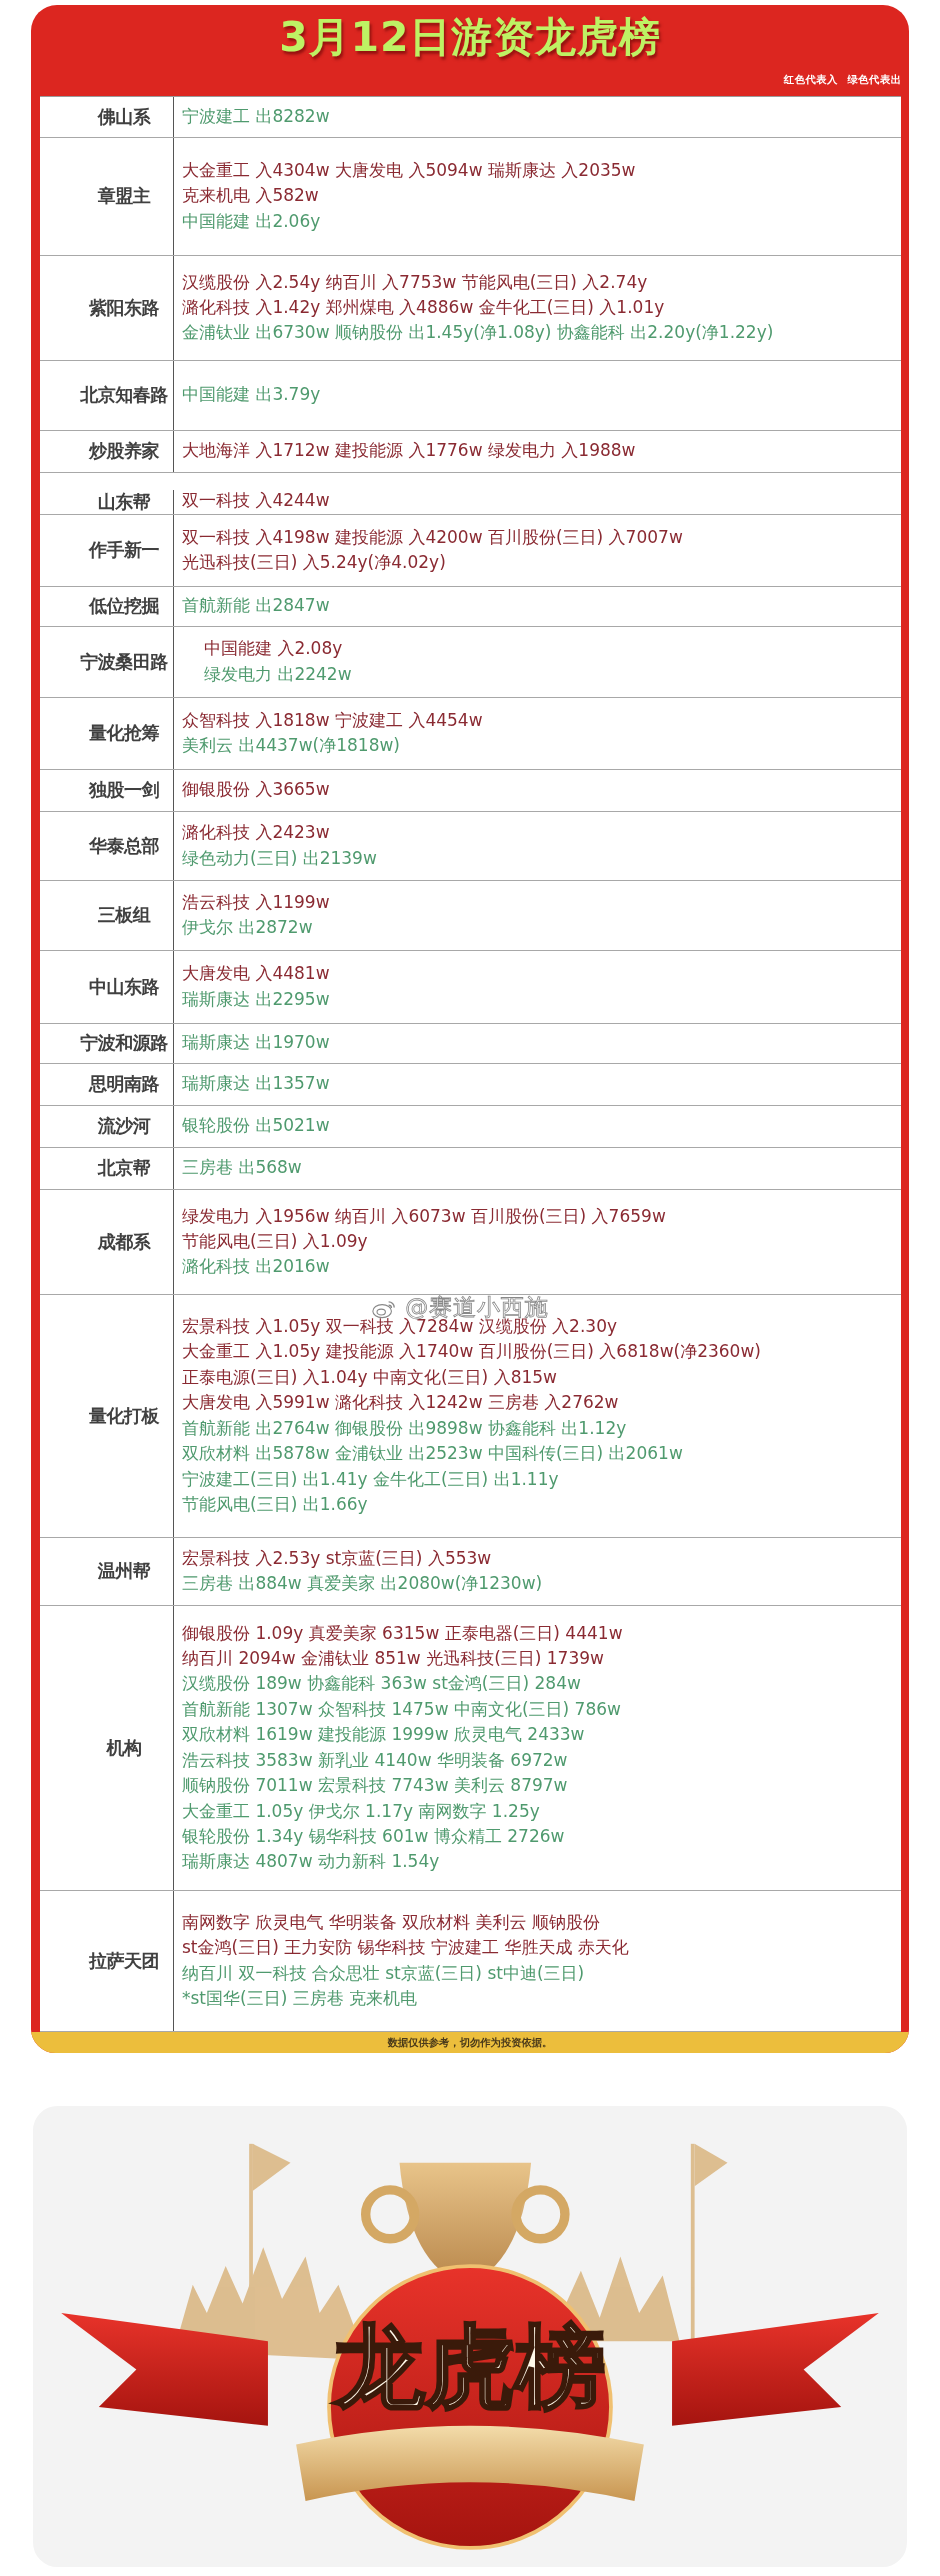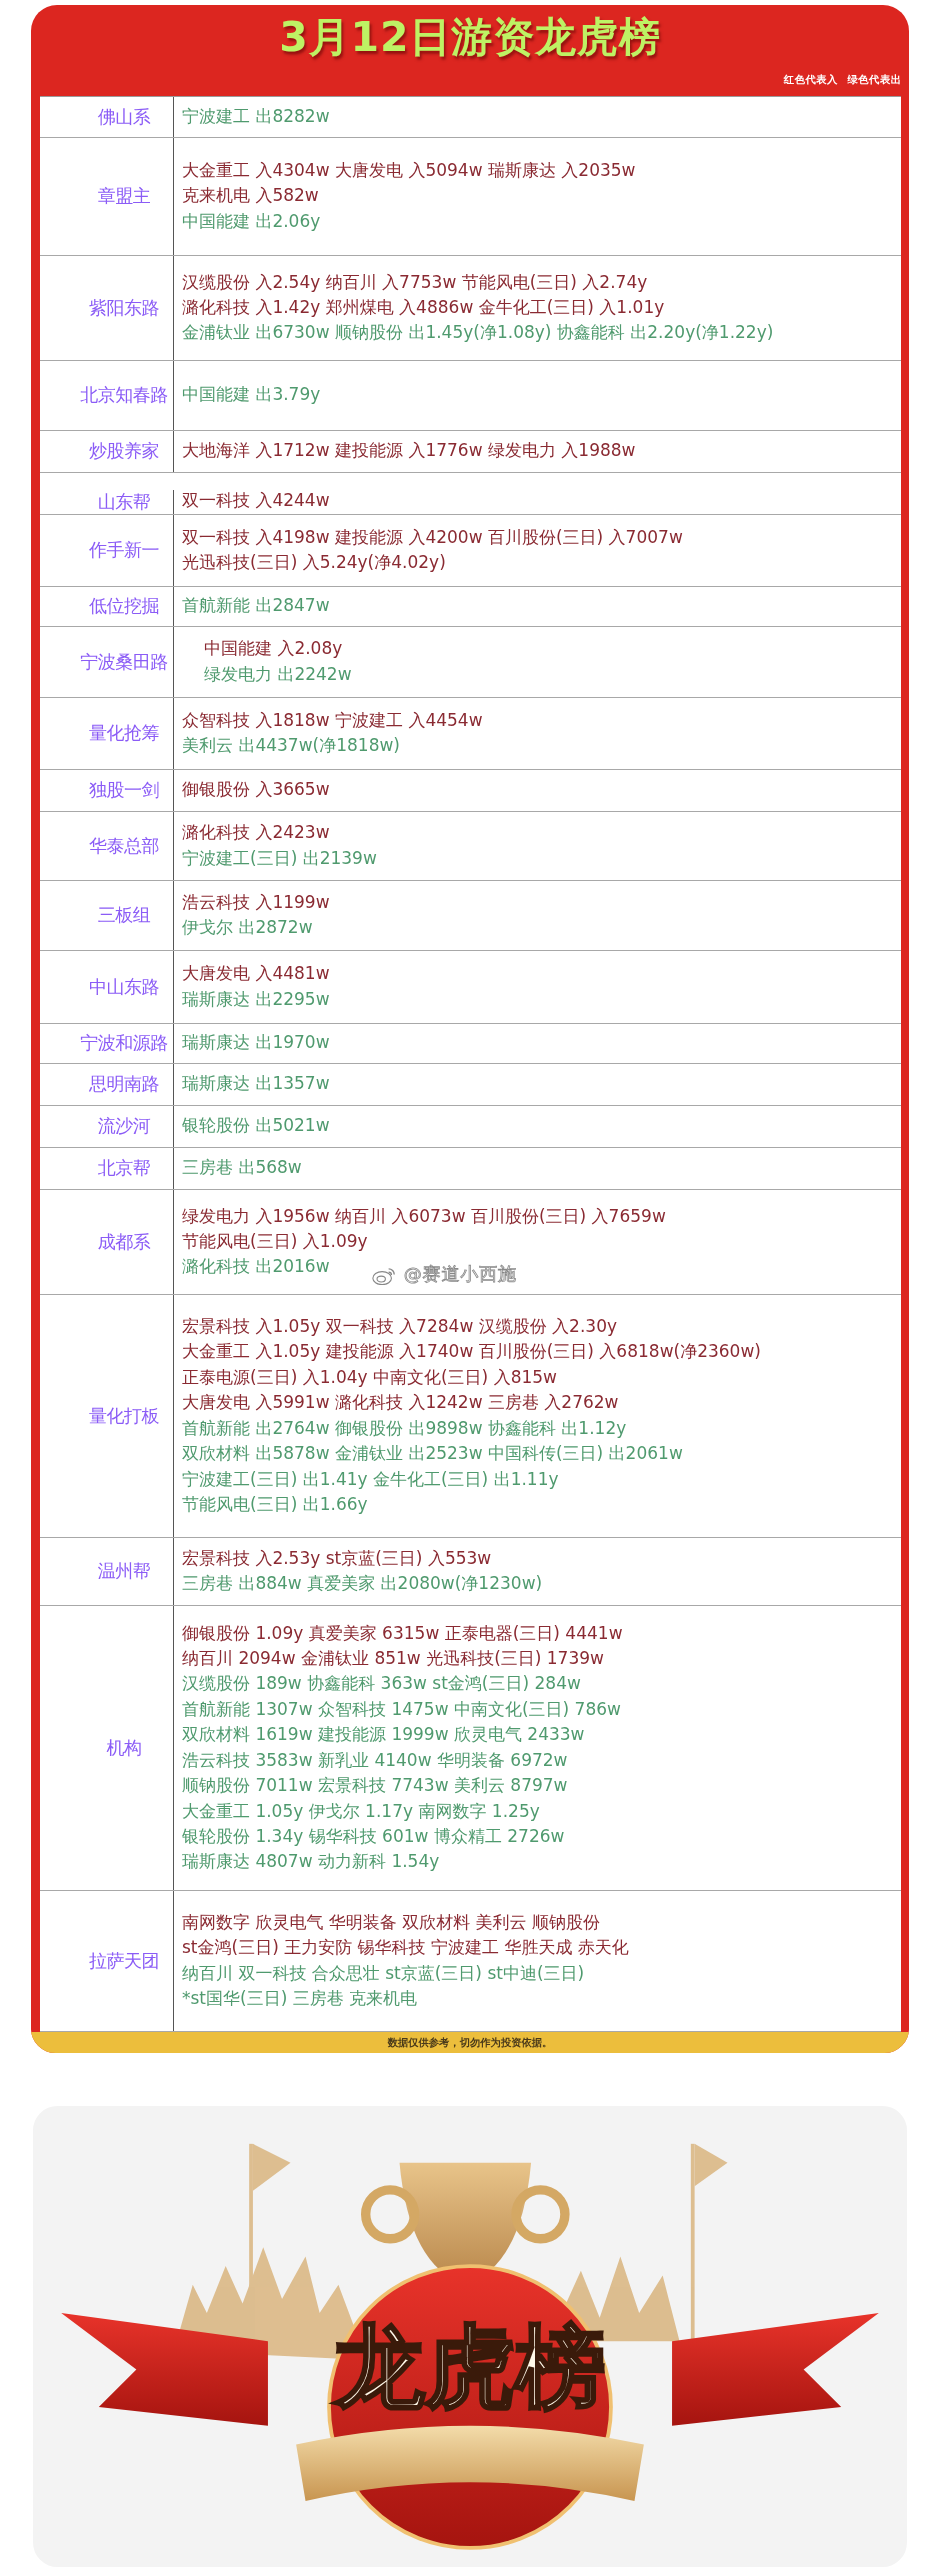--- a/index.html
+++ b/index.html
@@ -21,37 +21,37 @@
     color: #ffffff; letter-spacing: 0.5px;
   }
   .legend span + span { margin-left: 5.6px; }
   .table {
     position: absolute; left: 8.5px; top: 91px; width: 861px; background: #ffffff;
     border-top: 0.9px solid #9a9a9a;
   }
   .row { display: flex; border-bottom: 1.9px solid #a8a8a8; }
   .row .label {
     width: 134px; flex: 0 0 134px; display: flex; align-items: center; justify-content: center;
-    font-weight: normal; font-size: 18px; color: #8b5cf6; border-right: 1.4px solid #555555;
+    font-weight: bold; font-size: 18px; color: #404040; border-right: 1.4px solid #555555;
     letter-spacing: -0.5px;
     padding-left: 36px;
   }
   .row .content {
     flex: 1; padding: 0 0 0 8.5px; display: flex; flex-direction: column; justify-content: center;
     font-size: 17px; line-height: 25.4px;
   }
   .line { white-space: nowrap; }
   .in  { color: #8a2a32; }
   .out { color: #4f9a6e; }
   .footer {
     position: absolute; left: 0; right: 0; bottom: 0; height: 20.7px; background: #ecbe3c;
     text-align: center; font-size: 10.3px; line-height: 20.7px; color: #4a3a1a; font-weight: bold;
   }
   .watermark {
-    position: absolute; left: 371px; top: 1262px; font-size: 18px; color: rgba(255,255,255,0.85);
+    position: absolute; left: 371px; top: 1292px; font-size: 23px; color: rgba(255,255,255,0.85);
     -webkit-text-stroke: 0.8px #888888; letter-spacing: 0.9px;
   }
   .watermark .weibo { display: inline-block; width: 26px; height: 20.7px; vertical-align: middle; }
   .banner {
     position: absolute; left: 33px; top: 2106px; width: 874px; height: 461px;
     background: #f3f3f3; border-radius: 24.4px; overflow: hidden;
   }
 </style>
 </head>
 <body>
@@ -134,21 +134,21 @@
       <div class="row" style="height: 42px;">
         <div class="label">独股一剑</div>
         <div class="content">
           <div class="line in">御银股份 入3665w</div>
         </div>
       </div>
       <div class="row" style="height: 69px;">
         <div class="label">华泰总部</div>
         <div class="content">
           <div class="line in">潞化科技 入2423w</div>
-          <div class="line out">宁波建工(三日) 出2139w</div>
+          <div class="line out">绿色动力(三日) 出2139w</div>
         </div>
       </div>
       <div class="row" style="height: 70px;">
         <div class="label">三板组</div>
         <div class="content">
           <div class="line in">浩云科技 入1199w</div>
           <div class="line out">伊戈尔  出2872w</div>
         </div>
       </div>
       <div class="row" style="height: 73px;">

